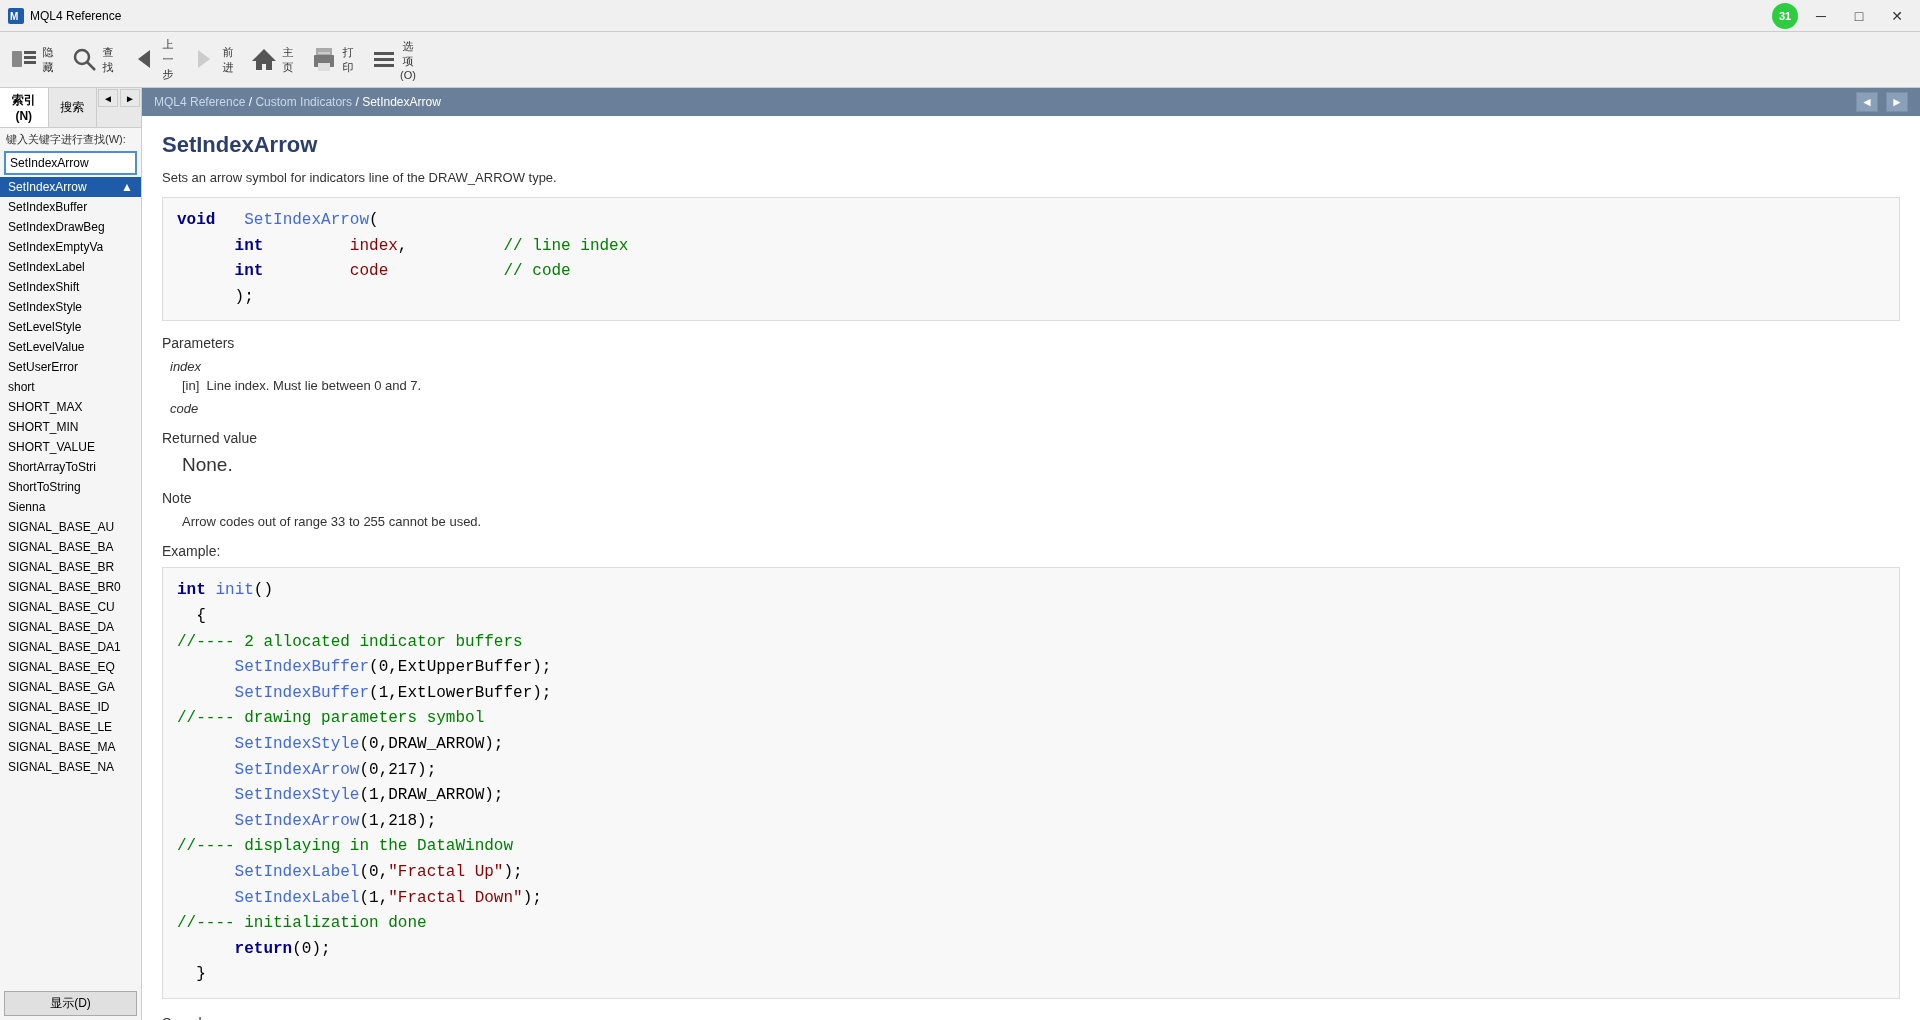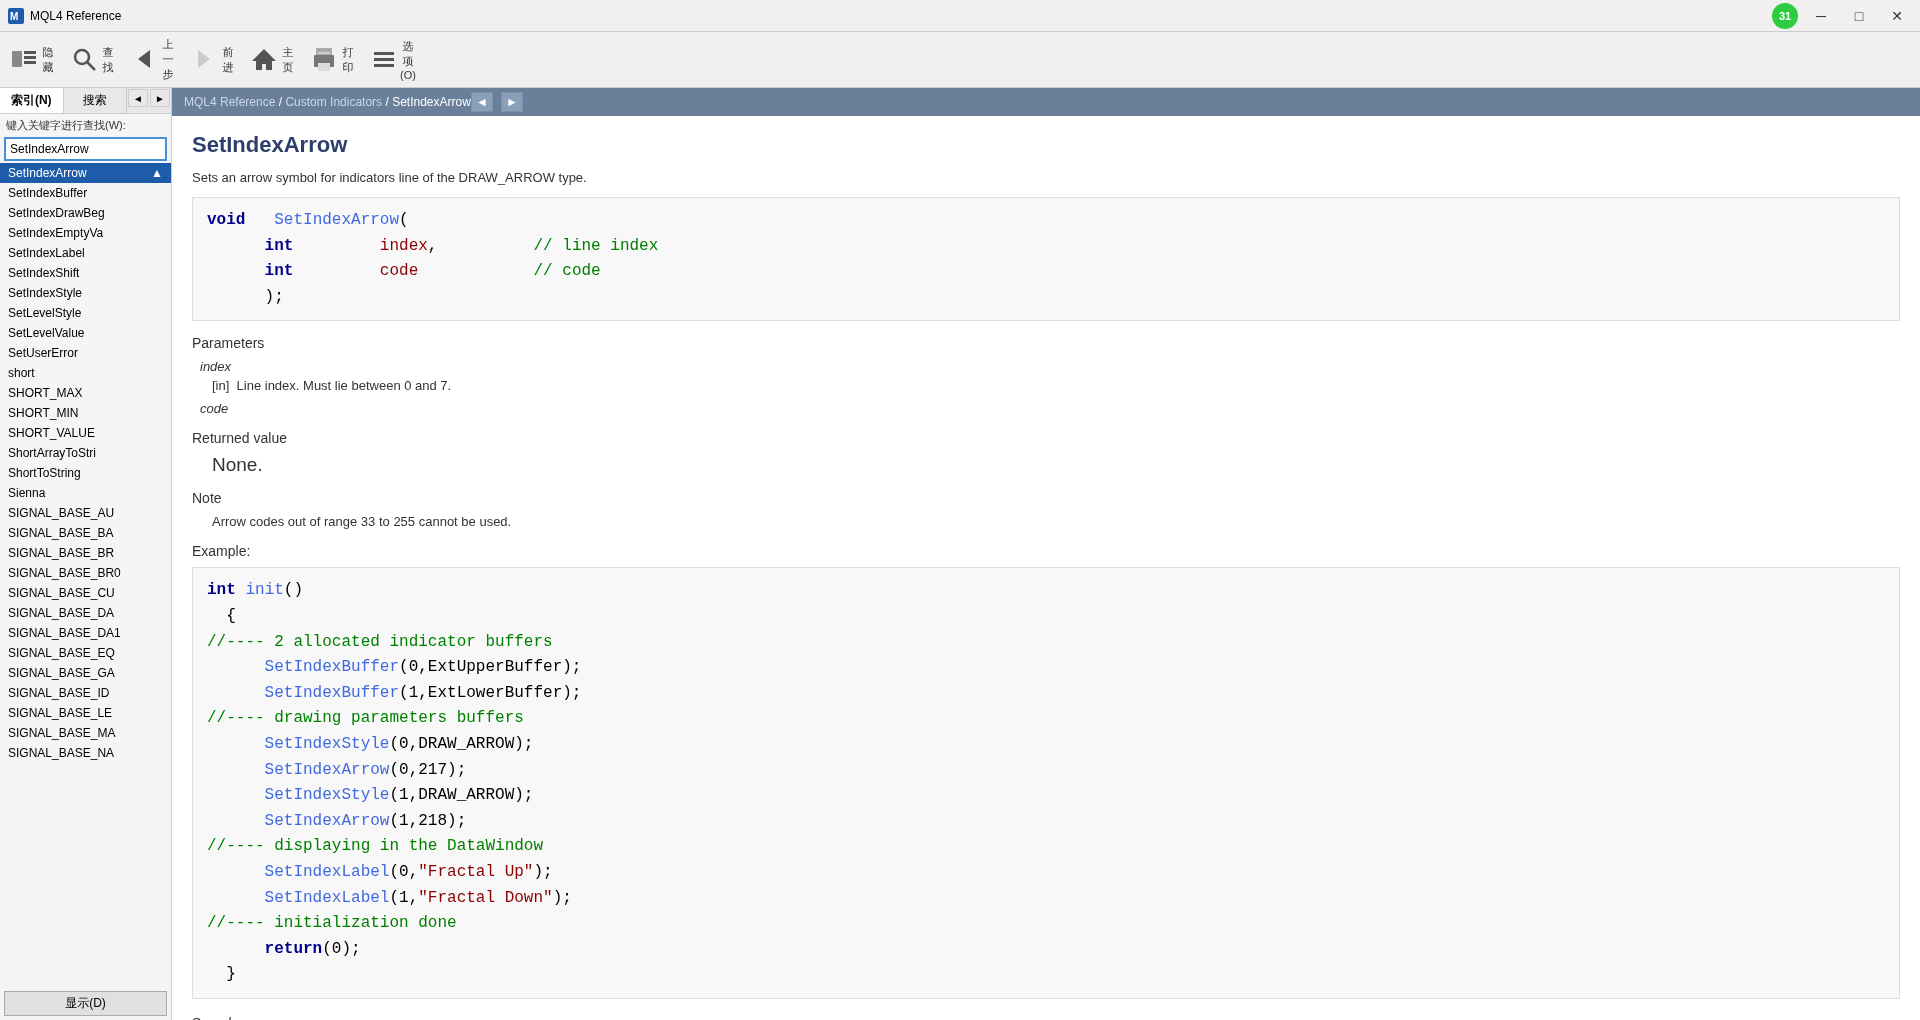--- a/index.html
+++ b/index.html
@@ -49,21 +49,21 @@
 
     
     .main-container {
       display: flex;
       flex: 1;
       overflow: hidden;
     }
 
     
     .sidebar {
-      width: 172px;
+      width: 142px;
       background: #f5f5f5;
       border-right: 1px solid #ccc;
       display: flex;
       flex-direction: column;
       flex-shrink: 0;
     }
     .sidebar-tabs {
       display: flex;
       border-bottom: 1px solid #ccc;
       background: #e8e8e8;
@@ -126,21 +126,21 @@
     
     .breadcrumb-bar {
       height: 28px;
       background: #6a7f9a;
       color: white;
       display: flex;
       align-items: center;
       padding: 0 12px;
       font-size: 12px;
       flex-shrink: 0;
-      justify-content: flex-start;
+      justify-content: space-between;
     }
     .breadcrumb-bar a { color: #c8d8ea; text-decoration: none; }
     .breadcrumb-nav { display: flex; gap: 8px; }
     .breadcrumb-nav-btn {
       width: 22px; height: 20px; background: #8a9fb8; border: 1px solid #7a8fa8;
       color: white; cursor: pointer; display: flex; align-items: center; justify-content: center;
       font-size: 12px;
     }
 
     
@@ -414,21 +414,21 @@
       <div class="section-title">Note</div>
       <div class="note-text">Arrow codes out of range 33 to 255 cannot be used.</div>
 
       <div class="section-title">Example:</div>
       <div class="code-block">
         <span class="kw-blue">int</span> <span class="kw-call">init</span>()<br>
         &nbsp;&nbsp;{<br>
         <span class="kw-green">//---- 2 allocated indicator buffers</span><br>
         &nbsp;&nbsp;&nbsp;&nbsp;&nbsp;&nbsp;<span class="kw-call">SetIndexBuffer</span>(0,ExtUpperBuffer);<br>
         &nbsp;&nbsp;&nbsp;&nbsp;&nbsp;&nbsp;<span class="kw-call">SetIndexBuffer</span>(1,ExtLowerBuffer);<br>
-        <span class="kw-green">//---- drawing parameters buffers</span><br>
+        <span class="kw-green">//---- drawing parameters symbol</span><br>
         &nbsp;&nbsp;&nbsp;&nbsp;&nbsp;&nbsp;<span class="kw-call">SetIndexStyle</span>(0,DRAW_ARROW);<br>
         &nbsp;&nbsp;&nbsp;&nbsp;&nbsp;&nbsp;<span class="kw-call">SetIndexArrow</span>(0,217);<br>
         &nbsp;&nbsp;&nbsp;&nbsp;&nbsp;&nbsp;<span class="kw-call">SetIndexStyle</span>(1,DRAW_ARROW);<br>
         &nbsp;&nbsp;&nbsp;&nbsp;&nbsp;&nbsp;<span class="kw-call">SetIndexArrow</span>(1,218);<br>
         <span class="kw-green">//---- displaying in the DataWindow</span><br>
         &nbsp;&nbsp;&nbsp;&nbsp;&nbsp;&nbsp;<span class="kw-call">SetIndexLabel</span>(0,<span style="color:#8b0000;">"Fractal Up"</span>);<br>
         &nbsp;&nbsp;&nbsp;&nbsp;&nbsp;&nbsp;<span class="kw-call">SetIndexLabel</span>(1,<span style="color:#8b0000;">"Fractal Down"</span>);<br>
         <span class="kw-green">//---- initialization done</span><br>
         &nbsp;&nbsp;&nbsp;&nbsp;&nbsp;&nbsp;<span class="kw-blue">return</span>(0);<br>
         &nbsp;&nbsp;}

